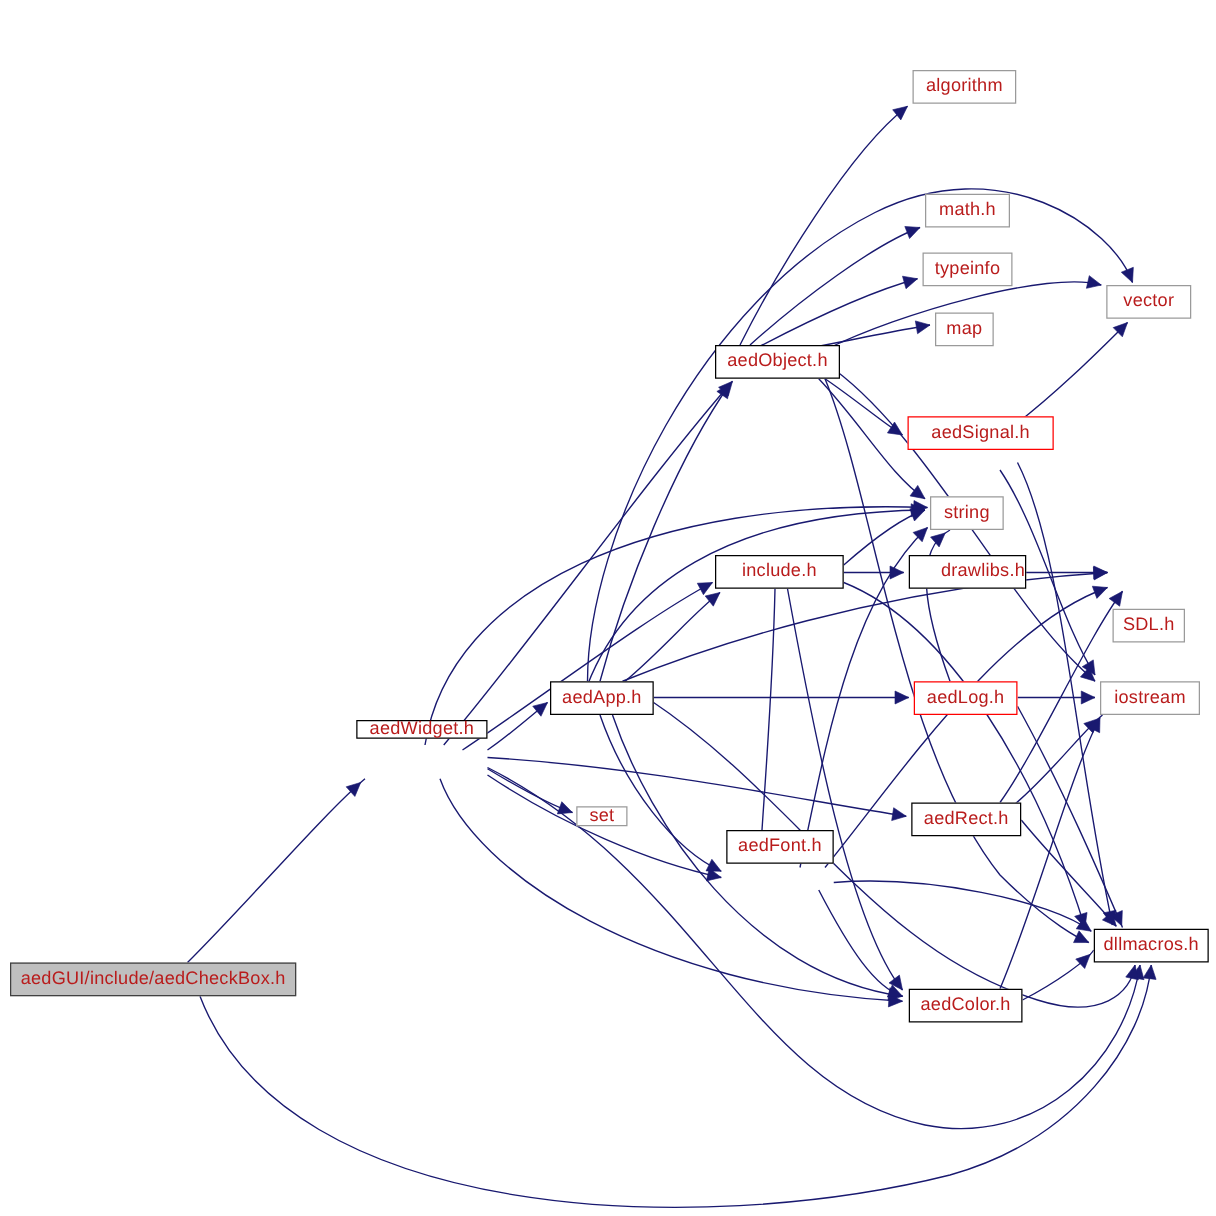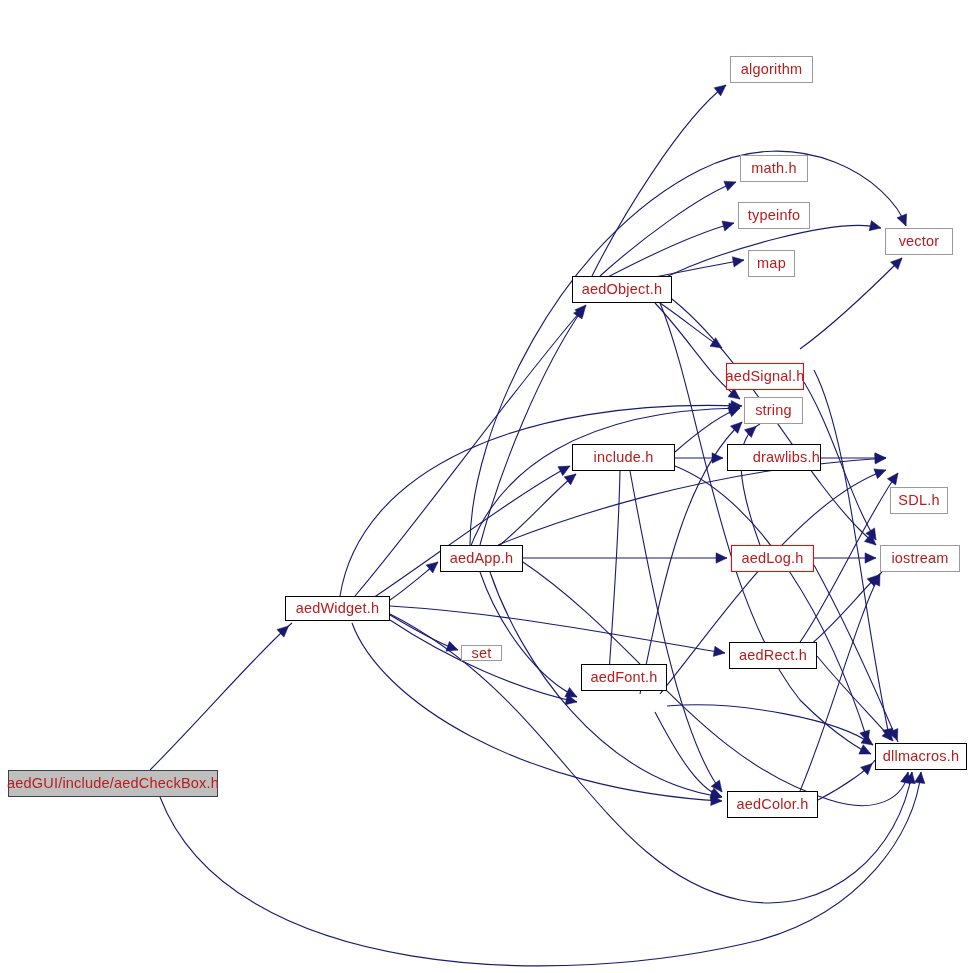--- a/index.html
+++ b/index.html
@@ -160,36 +160,36 @@
         <polygon points="742,422 730.4920154250386,425.9504798471136 737.7487480670524,433.40030074176155" class="arrow-head"></polygon>
         <path d="M 667,706 C 740,700 840,720 873,745" class="edge-path"></path>
         <polygon points="873,745 866.8820729550484,734.4828250621828 860.9896971221972,743.0525337529394" class="arrow-head"></polygon>
         <path d="M 818,800 C 845,786 870,768 875,760" class="edge-path"></path>
         <polygon points="872.1737670898438,763.49267578125 860.6143548583842,767.2900418240729 867.7715535126416,774.8355376608947" class="arrow-head"></polygon>
         <path d="M 800,791 C 830,720 856,620 880,574" class="edge-path"></path>
         <polygon points="880,574 870.4193836337118,581.5001193351848 879.7150698336173,586.1638322415383" class="arrow-head"></polygon>
       </g>
   </svg>
   <div id="nodes-layer">
-      <div class="node-box current" style="left: 8px; top: 770px; width: 210px; height: 27px;">
+      <div class="node-box current" style="left: 8px; top: 770px; width: 229px; height: 27px;">
         <span>aedGUI/include/aedCheckBox.h</span>
       </div>
-      <div class="node-box " style="left: 285px; top: 596px; width: 105px; height: 25px;">
+      <div class="node-box " style="left: 285px; top: 576px; width: 105px; height: 15px;">
         <span>aedWidget.h</span>
       </div>
       <div class="node-box " style="left: 440px; top: 545px; width: 83px; height: 27px;">
         <span>aedApp.h</span>
       </div>
       <div class="node-box " style="left: 572px; top: 444px; width: 103px; height: 27px;">
         <span>include.h</span>
       </div>
       <div class="node-box " style="left: 572px; top: 276px; width: 100px; height: 27px;">
         <span>aedObject.h</span>
       </div>
-      <div class="node-box red" style="left: 726px; top: 363px; width: 78px; height: 27px;">
+      <div class="node-box red" style="left: 726px; top: 333px; width: 117px; height: 27px;">
         <span>aedSignal.h</span>
       </div>
       <div class="node-box red" style="left: 731px; top: 545px; width: 83px; height: 27px;">
         <span>aedLog.h</span>
       </div>
       <div class="node-box " style="left: 727px; top: 444px; width: 94px; height: 27px; justify-content: flex-end;">
         <span>drawlibs.h</span>
       </div>
       <div class="node-box " style="left: 729px; top: 642px; width: 88px; height: 27px;">
         <span>aedRect.h</span>

